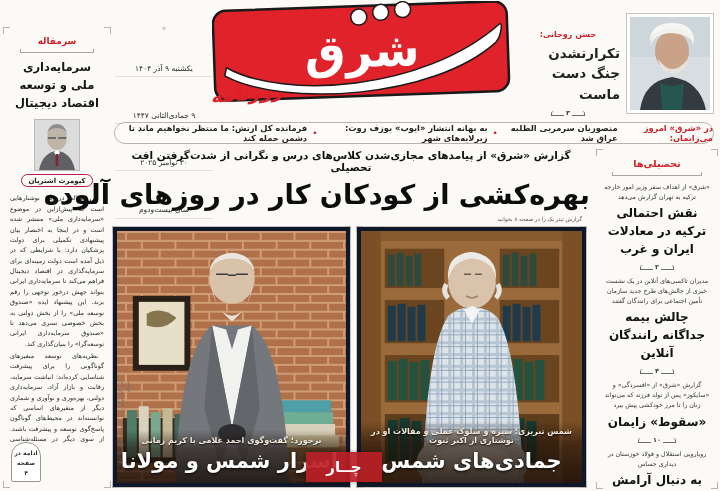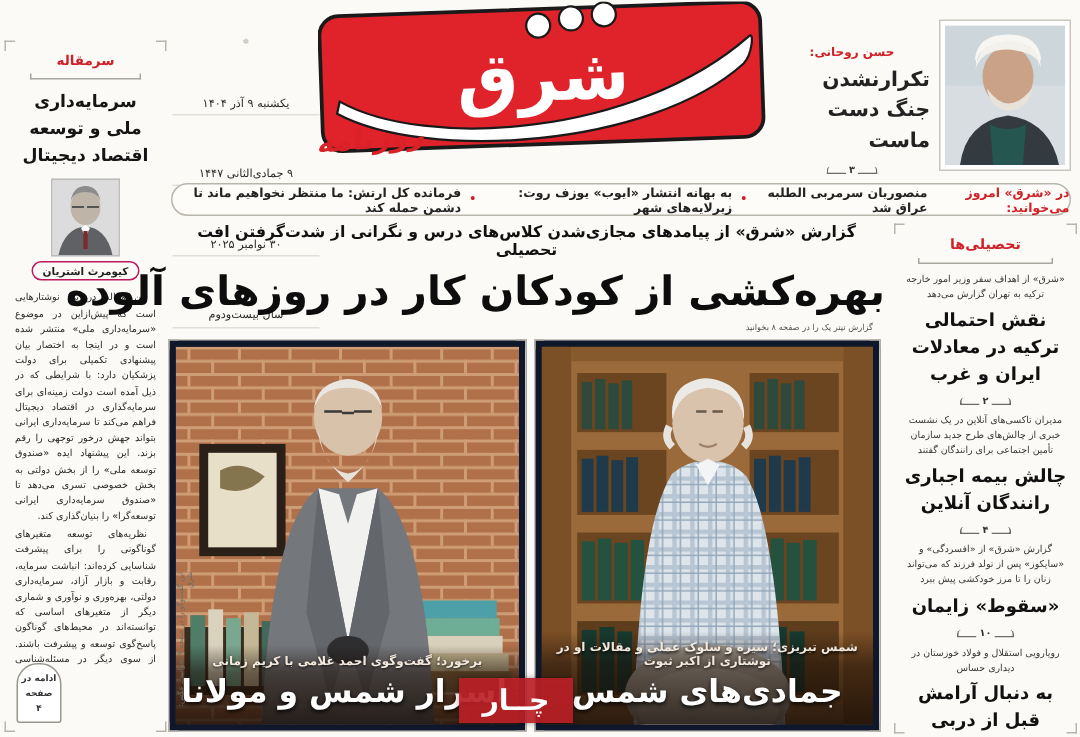--- a/index.html
+++ b/index.html
@@ -93,21 +93,21 @@
   .caption { position:absolute; bottom:0; right:0; left:0; padding:6px 8px 10px;
     background:linear-gradient(180deg, rgba(25,12,5,0) 0%, rgba(25,12,5,.55) 35%, rgba(20,10,4,.82) 100%);
     text-align:center; }
   .cap-kicker { color:#f3e9df; font-size:8px; font-weight:bold; text-shadow:0 1px 2px rgba(0,0,0,.8); }
   .cap-title { color:#fff; font-size:21px; font-weight:bold; margin-top:4px;
     text-shadow:0 1px 3px rgba(0,0,0,.9); white-space:nowrap; }
   .v-credit { position:absolute; top:150px; left:1px; color:#6b6b6b; font-size:5px;
     writing-mode:vertical-rl; transform:rotate(180deg); letter-spacing:.5px; }
 
   .ribbon { position:absolute; top:452px; right:338px; width:76px; height:30px;
-    background:rgba(186,32,38,.92); color:#fff; font-size:19px; font-weight:bold;
+    background:rgba(186,32,38,.92); color:#fff; font-size:15px; font-weight:bold;
     display:flex; align-items:center; justify-content:center; z-index:5;
     box-shadow:0 0 4px rgba(0,0,0,.35); }
 </style>
 </head>
 <body>
 
 <div class="page">
 
   <div class="rouhani-photo">
     <svg viewBox="0 0 80 93" preserveAspectRatio="none">
@@ -183,21 +183,21 @@
     <div class="ed-continue">
       <span>ادامه در</span><br>
       <span>صفحه</span><br>
       <span>۴</span>
     </div>
     <i class="cb bl"></i>
     <i class="cb br"></i>
   </div>
 
   <div class="strip">
-    <span class="strip-label">در «شرق» امروز می‌خوانید:</span>
+    <span class="strip-label">در «شرق» امروز می‌زایمان:</span>
     <span class="strip-item">منصوریان سرمربی الطلبه عراق شد</span>
     <span class="strip-dot">•</span>
     <span class="strip-item">به بهانه انتشار «ایوب» یوزف روت: زیرلایه‌های شهر</span>
     <span class="strip-dot">•</span>
     <span class="strip-item">فرمانده کل ارتش: ما منتظر نخواهیم ماند تا دشمن حمله کند</span>
   </div>
 
   <div class="highlights">
     <i class="cb tl"></i>
     <i class="cb tr"></i>
@@ -209,21 +209,21 @@
       <div class="hl-title">نقش احتمالی ترکیه در معادلات ایران و غرب</div>
       <div class="pgmark">
           <i class="ph l"></i>
           <b>۲</b>
           <i class="ph r"></i>
         </div>
     </div>
 
     <div>
       <div class="hl-kicker">مدیران تاکسی‌های آنلاین در یک نشست خبری از چالش‌های طرح جدید سازمان تأمین اجتماعی برای رانندگان گفتند</div>
-      <div class="hl-title">چالش بیمه اجباری رانندگان آنلاین</div>
+      <div class="hl-title">چالش بیمه جداگانه رانندگان آنلاین</div>
       <div class="pgmark">
           <i class="ph l"></i>
           <b>۴</b>
           <i class="ph r"></i>
         </div>
     </div>
 
     <div>
       <div class="hl-kicker">گزارش «شرق» از «افسردگی» و «سایکوز» پس از تولد فرزند که می‌تواند زنان را تا مرز خودکشی پیش ببرد</div>
       <div class="hl-title">«سقوط» زایمان</div>

